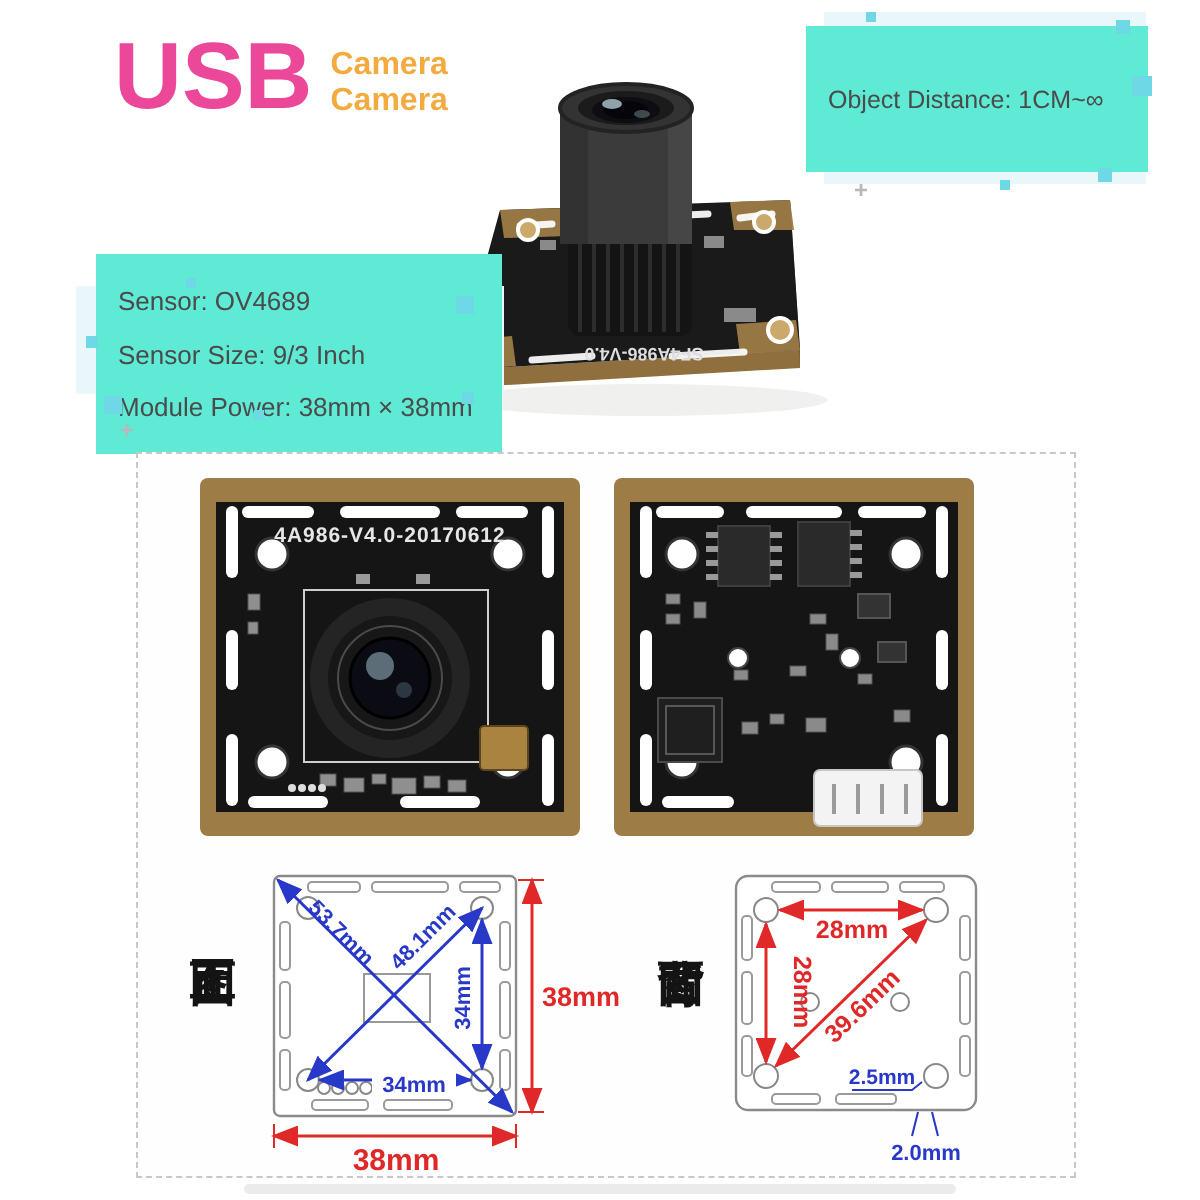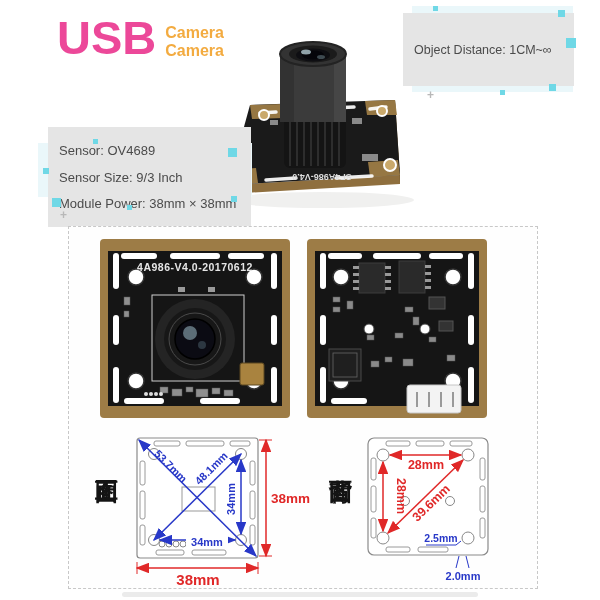--- a/index.html
+++ b/index.html
@@ -4,21 +4,21 @@
 <style>
   html,body{margin:0;padding:0;background:#fff;}
   .canvas{position:relative;width:600px;height:600px;background:#fff;overflow:hidden;
     font-family:"Liberation Sans","DejaVu Sans",sans-serif;}
   
   .logo{position:absolute;left:57px;top:14px;display:flex;align-items:flex-start;gap:9px;}
   .logo-usb{font-size:47px;font-weight:bold;color:#ec4899;line-height:1.0;letter-spacing:0px;}
   .logo-sub{display:flex;flex-direction:column;font-size:16px;font-weight:bold;color:#f3ab40;line-height:1.12;padding-top:10px;}
   
   .backframe{position:absolute;background:#eaf7fa;}
-  .infobox{position:absolute;background:#e5e5e5;box-sizing:border-box;padding:5px 11px;
+  .infobox{position:absolute;background:#5eead4;box-sizing:border-box;padding:5px 11px;
     display:flex;flex-direction:column;justify-content:space-evenly;}
   .infobox .line{font-size:12.5px;color:#4b4b4b;white-space:nowrap;}
   .spec-frame{left:412px;top:6px;width:161px;height:86px;}
   .spec-box{left:403px;top:13px;width:171px;height:73px;}
   .sensor-frame{left:38px;top:143px;width:214px;height:54px;}
   .sensor-box{left:48px;top:127px;width:203px;height:100px;}
   .sensor-box .line{font-size:13px;}
   .deco{position:absolute;background:#6fd8e6;}
   .plus-mark{position:absolute;color:#b8b8b8;font-size:12px;font-weight:bold;}
   

